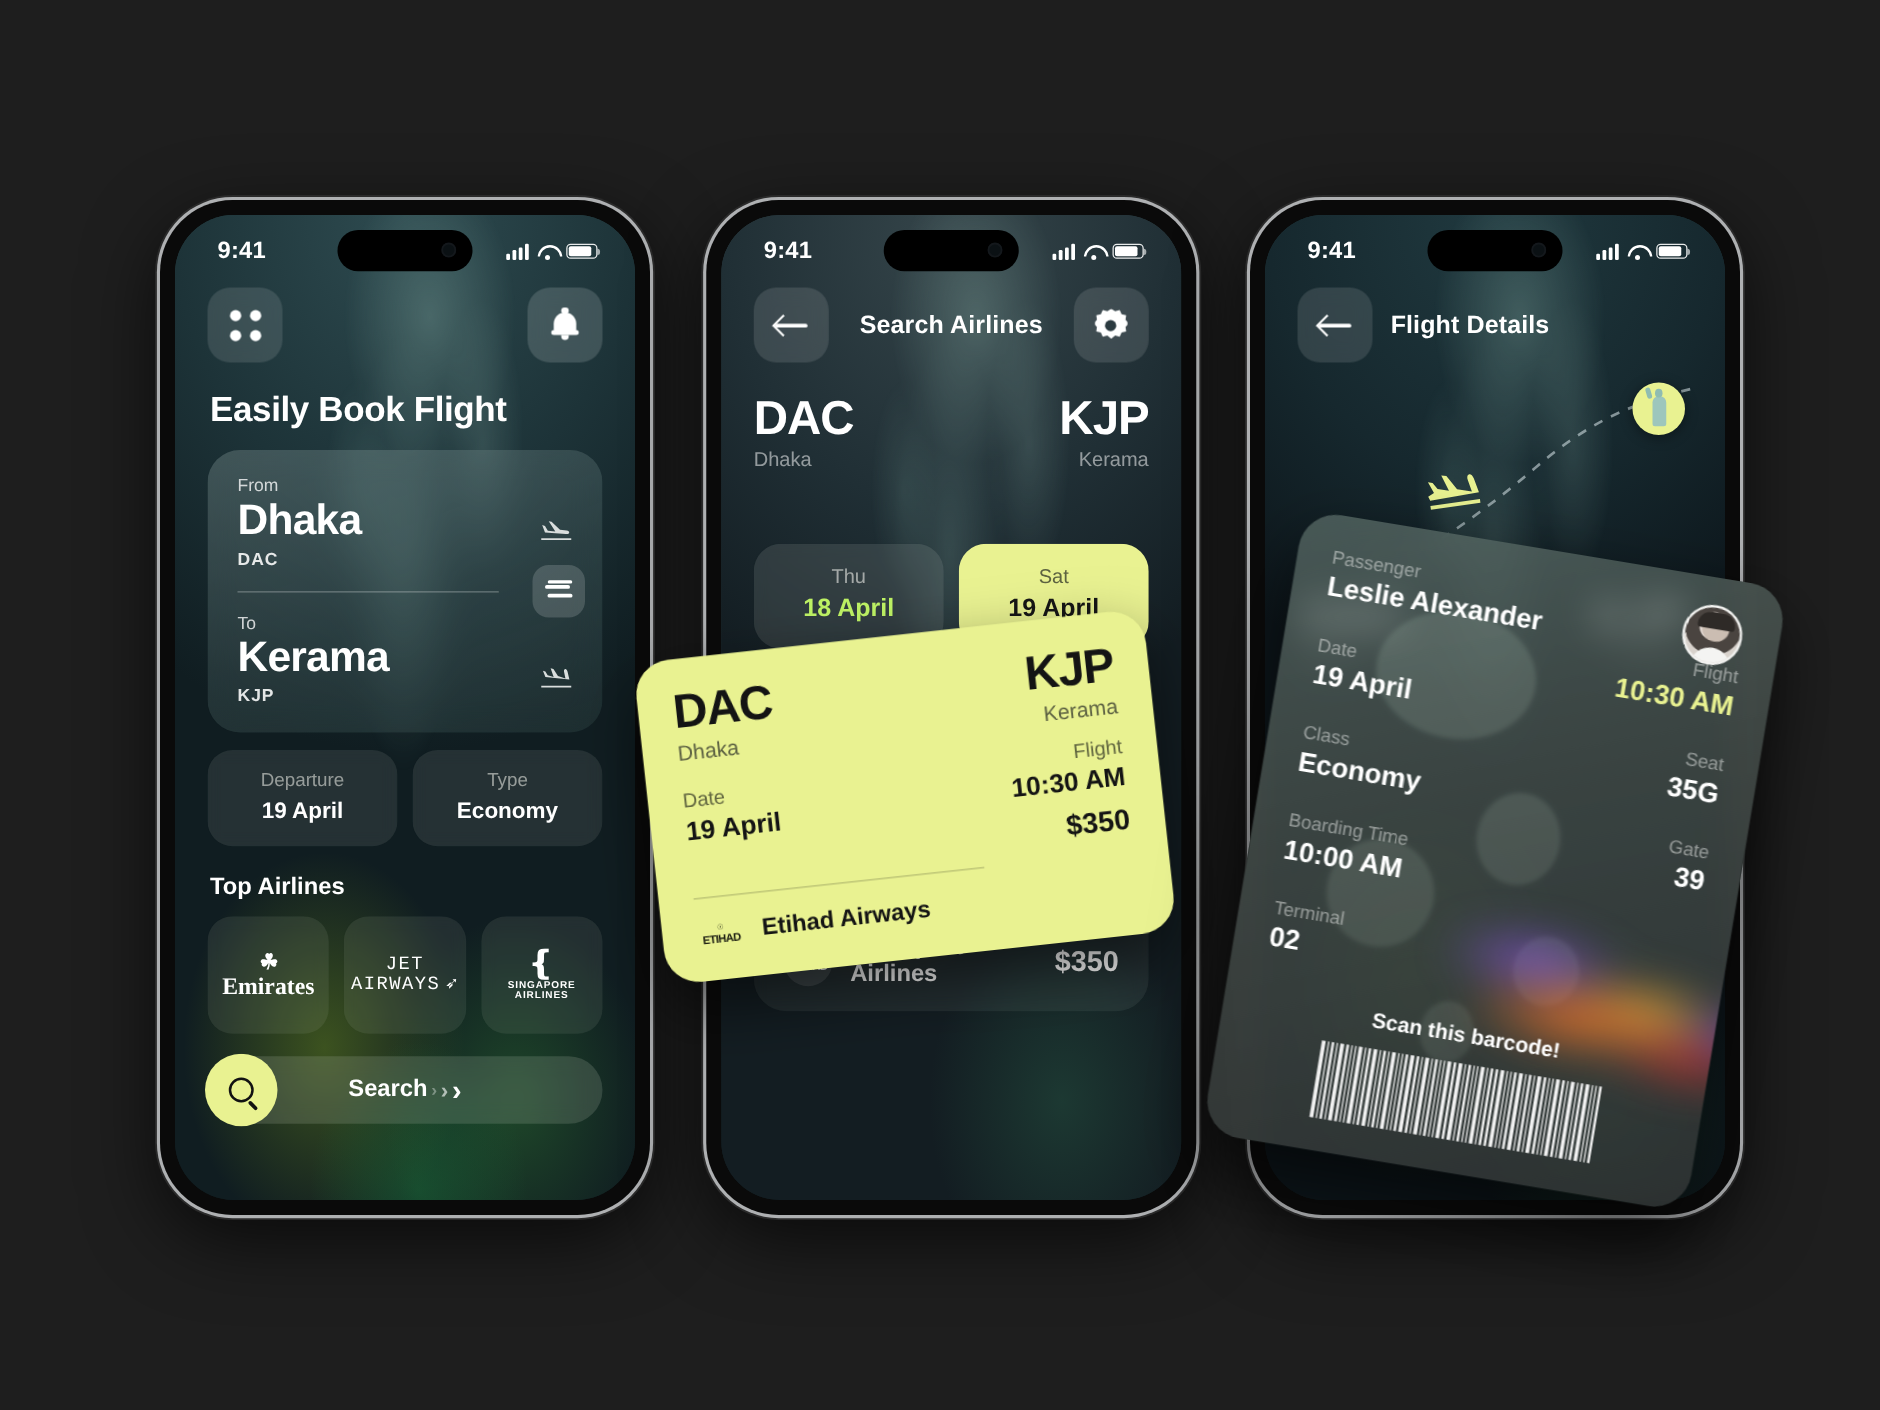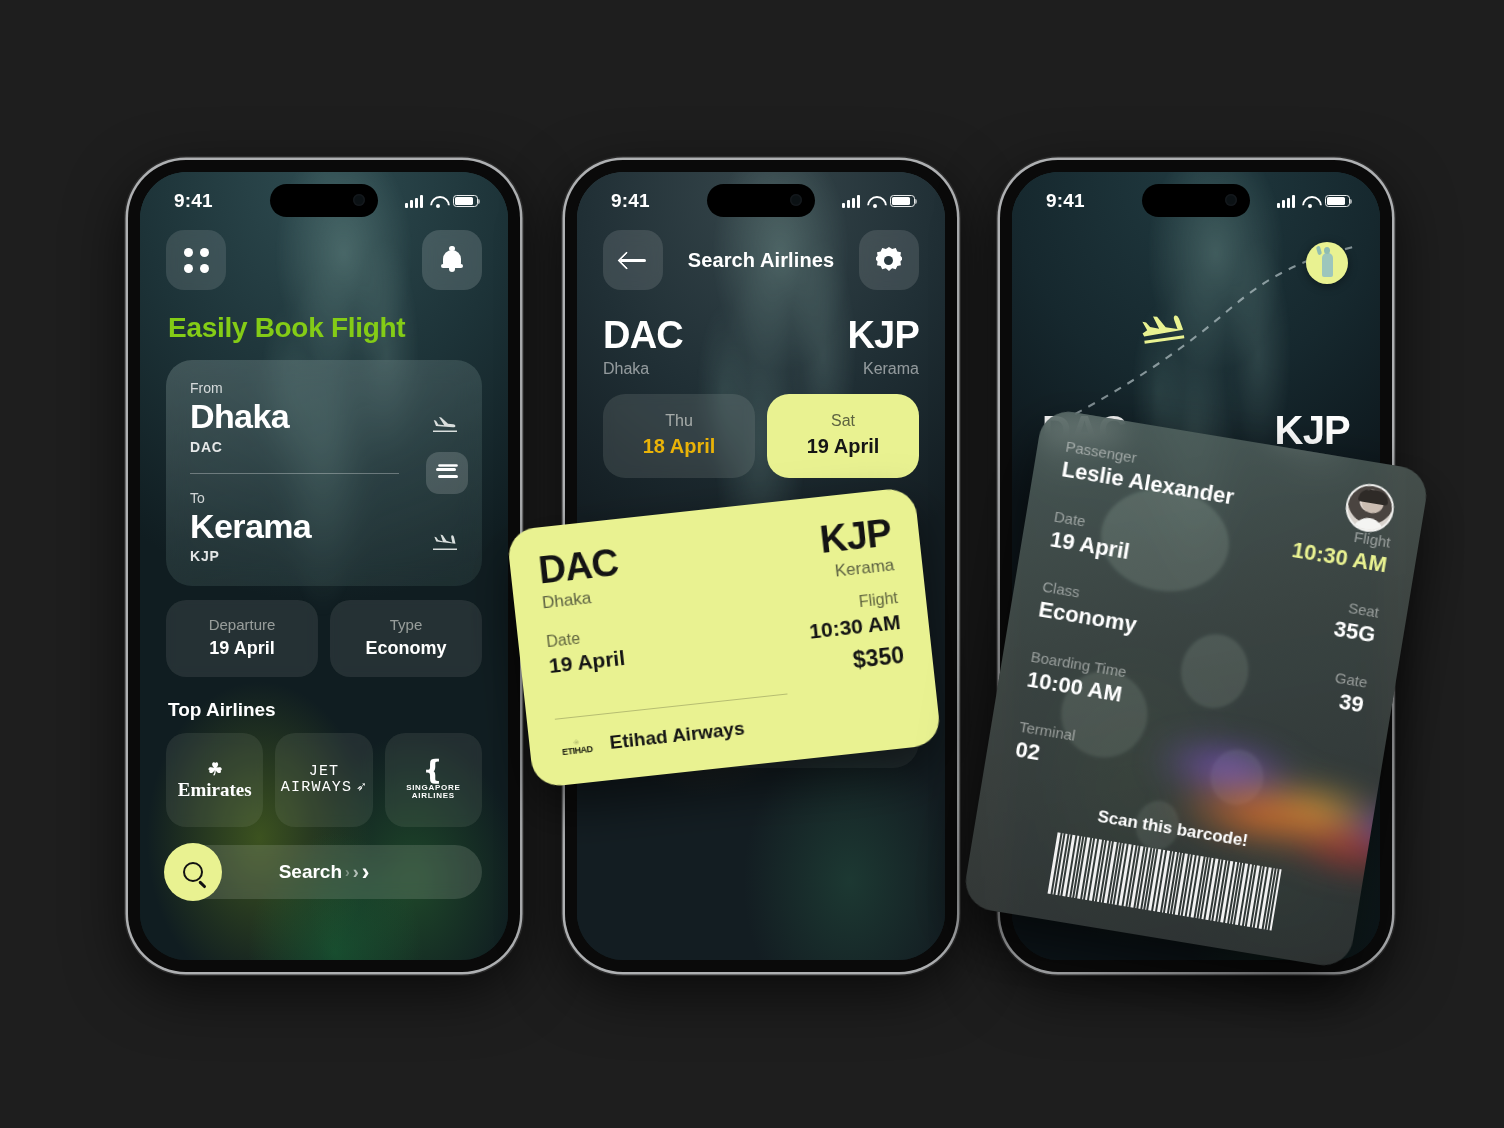--- a/index.html
+++ b/index.html
@@ -125,21 +125,21 @@
   .back-arrow::before{content:"";position:absolute;left:0;top:8px;width:26px;height:2.6px;background:#fff;border-radius:2px;}
   .back-arrow::after{content:"";position:absolute;left:0;top:3px;width:11px;height:11px;
     border-left:2.6px solid #fff;border-bottom:2.6px solid #fff;transform:rotate(45deg);border-radius:1px;}
   .gear { width:26px;height:26px; position:relative; }
   .gear::before{content:"";position:absolute;inset:0;background:#fff;border-radius:8px;
     clip-path: polygon(50% 0,62% 8%,76% 4%,82% 17%,96% 20%,94% 34%,104% 45%,94% 56%,96% 70%,82% 73%,76% 86%,62% 82%,50% 92%,38% 82%,24% 86%,18% 73%,4% 70%,6% 56%,-4% 45%,6% 34%,4% 20%,18% 17%,24% 4%,38% 8%);}
   .gear::after{content:"";position:absolute;left:8.5px;top:8.5px;width:9px;height:9px;border-radius:50%;background:#2b3a40;}
   .nav-title { color:#fff; font-size:20px; font-weight:700; letter-spacing:.1px; }
 
   
-  .headline { color:#84cc16; font-size:28px; font-weight:800; letter-spacing:-.3px; margin:22px 0 16px 2px; }
+  .headline { color:#ffffff; font-size:28px; font-weight:800; letter-spacing:-.3px; margin:22px 0 16px 2px; }
   .route-card {
     position:relative;
     background: linear-gradient(160deg, rgba(175,195,192,.26) 0%, rgba(120,150,148,.20) 55%, rgba(95,130,125,.17) 100%);
     backdrop-filter: blur(12px);
     border-radius:26px; padding:20px 24px 22px;
   }
   .rc-label { color:rgba(255,255,255,.78); font-size:14px; font-weight:500; margin-bottom:2px; }
   .rc-city { color:#fff; font-size:34px; font-weight:800; letter-spacing:-.6px; line-height:1.08; }
   .rc-code { color:rgba(255,255,255,.88); font-size:14px; font-weight:600; letter-spacing:.8px; margin-top:4px; }
   .rc-div { height:1px; background:rgba(255,255,255,.3); margin:18px 0 16px; width:78%; }
@@ -201,24 +201,24 @@
   .rh-mid .arc { position:absolute; left:4px; right:4px; top:16px; height:34px;
     border-top:2px dashed rgba(190,205,210,.55); border-radius:50%/100% 100% 0 0; }
   .rh-mid .dot { position:absolute; top:40px; width:7px;height:7px;border-radius:50%;background:#8d9aa5;}
   .rh-mid .dot.l{left:-2px} .rh-mid .dot.r{right:-2px}
   .rh-mid .pl { position:absolute; left:50%; top:-2px; transform:translateX(-50%); width:30px;height:22px;}
   .rh-mid .hrs { position:absolute; left:50%; top:24px; transform:translateX(-50%);
     color:rgba(225,230,230,.62); font-size:15px; font-weight:500; white-space:nowrap;}
   .day-row { display:flex; gap:12px; margin-top:16px; }
   .day-card {
     flex:1; border-radius:22px; padding:18px 6px 20px; text-align:center;
-    background: rgba(200,205,200,.14); backdrop-filter: blur(6px);
+    background: rgba(200,205,200,.14); backdrop-filter: blur(6px); margin-top: 41px;
   }
   .day-card .d { color:rgba(240,240,235,.6); font-size:16px; font-weight:500;}
-  .day-card .dt { color:#eab308; font-size:20px; font-weight:700; margin-top:5px;}
+  .day-card .dt { color:#bef264; font-size:20px; font-weight:700; margin-top:5px;}
   .day-card.active { background:#e9f291; }
   .day-card.active .d { color:#5d6340; }
   .day-card.active .dt { color:#151515; }
   .flight-item {
     margin-top:16px; border-radius:26px; padding:20px 24px 18px;
     background: rgba(180,195,190,.10); backdrop-filter: blur(6px);
   }
   .fi-top { display:flex; align-items:flex-start; justify-content:space-between; }
   .fi-code { color:#fff; font-size:32px; font-weight:800; letter-spacing:-.6px; line-height:1;}
   .fi-sub { color:rgba(255,255,255,.55); font-size:16px; margin-top:5px;}
@@ -624,20 +624,27 @@
               <i></i>
             </span>
           <span class="wifi"></span>
           <span class="batt">
               <span></span>
             </span>
         </div>
       </div>
 
       <div class="screen-body">
+        <div class="topbar">
+          <button class="sq-btn">
+            <span class="back-arrow"></span>
+          </button>
+          <div class="nav-title" style="margin-right:40px;">Flight Details</div>
+          <span style="width:60px"></span>
+        </div>
 
         <div class="map-area">
           <svg class="dash-line" viewBox="0 0 340 180" preserveAspectRatio="none">
             <path d="M 40 178 C 95 150, 150 118, 205 74 S 300 20, 352 8" fill="none" stroke="rgba(205,218,222,.6)" stroke-width="2.2" stroke-dasharray="8 8"></path>
           </svg>
           <span class="liberty-badge">
             <span class="fig">
                 <span class="torch"></span>
               </span>
           </span>

